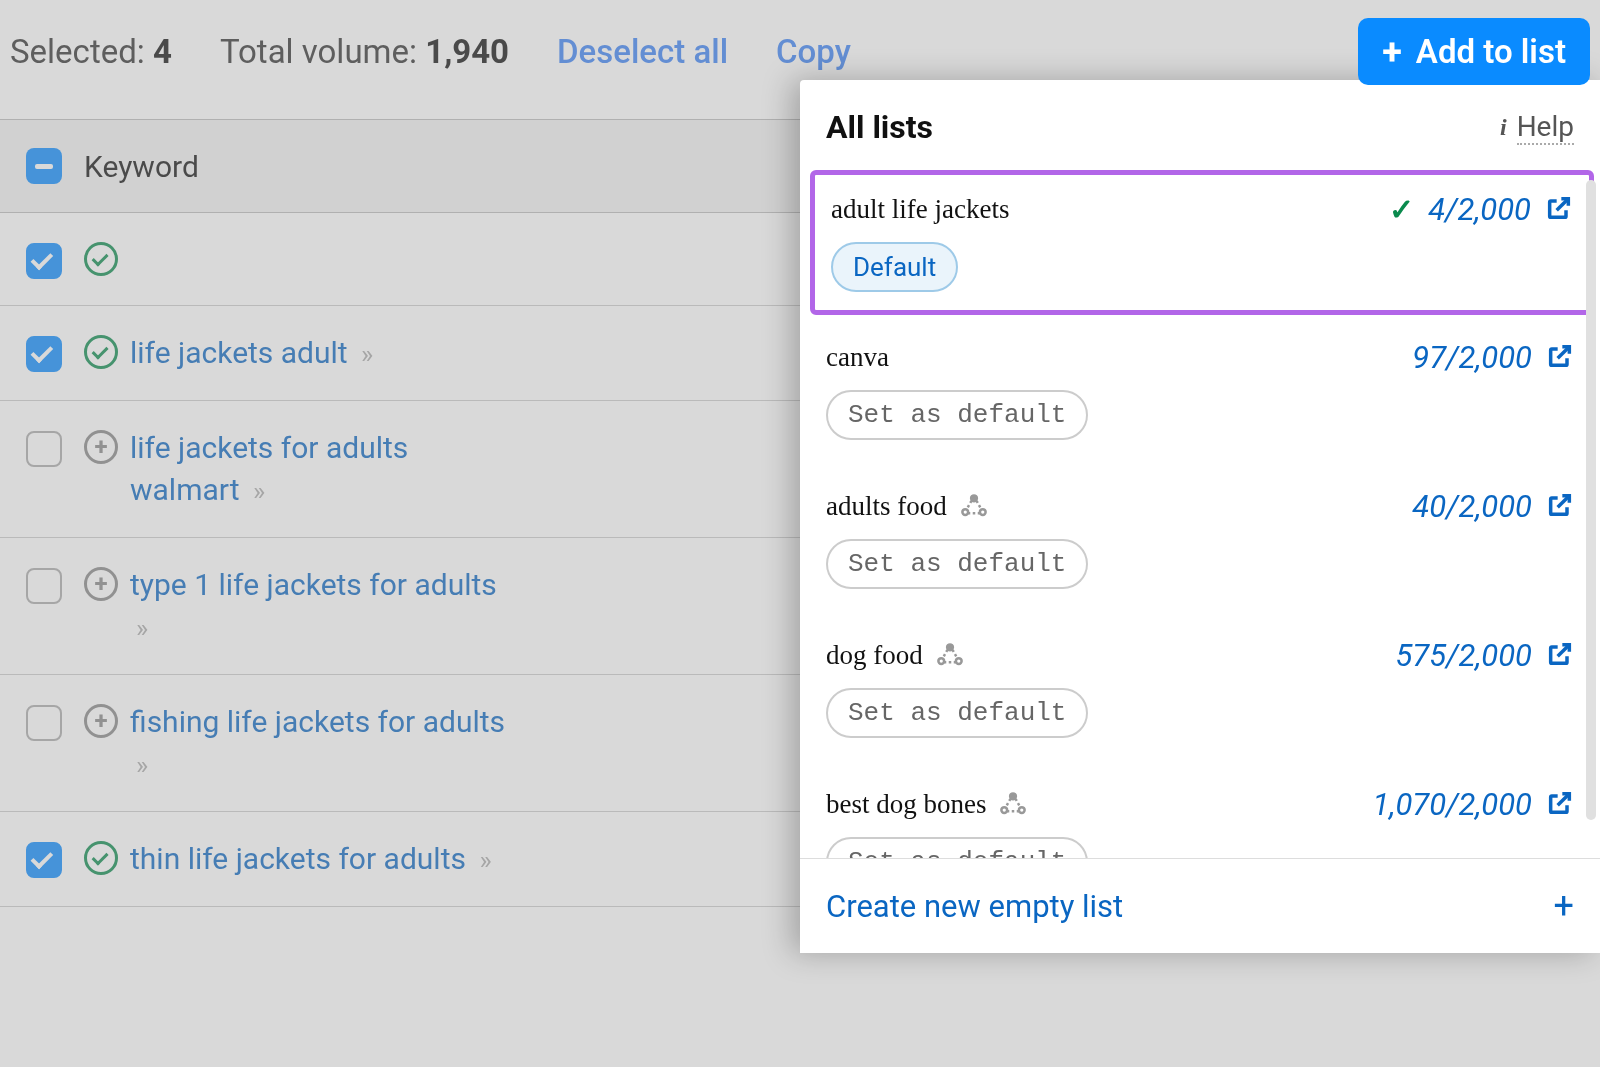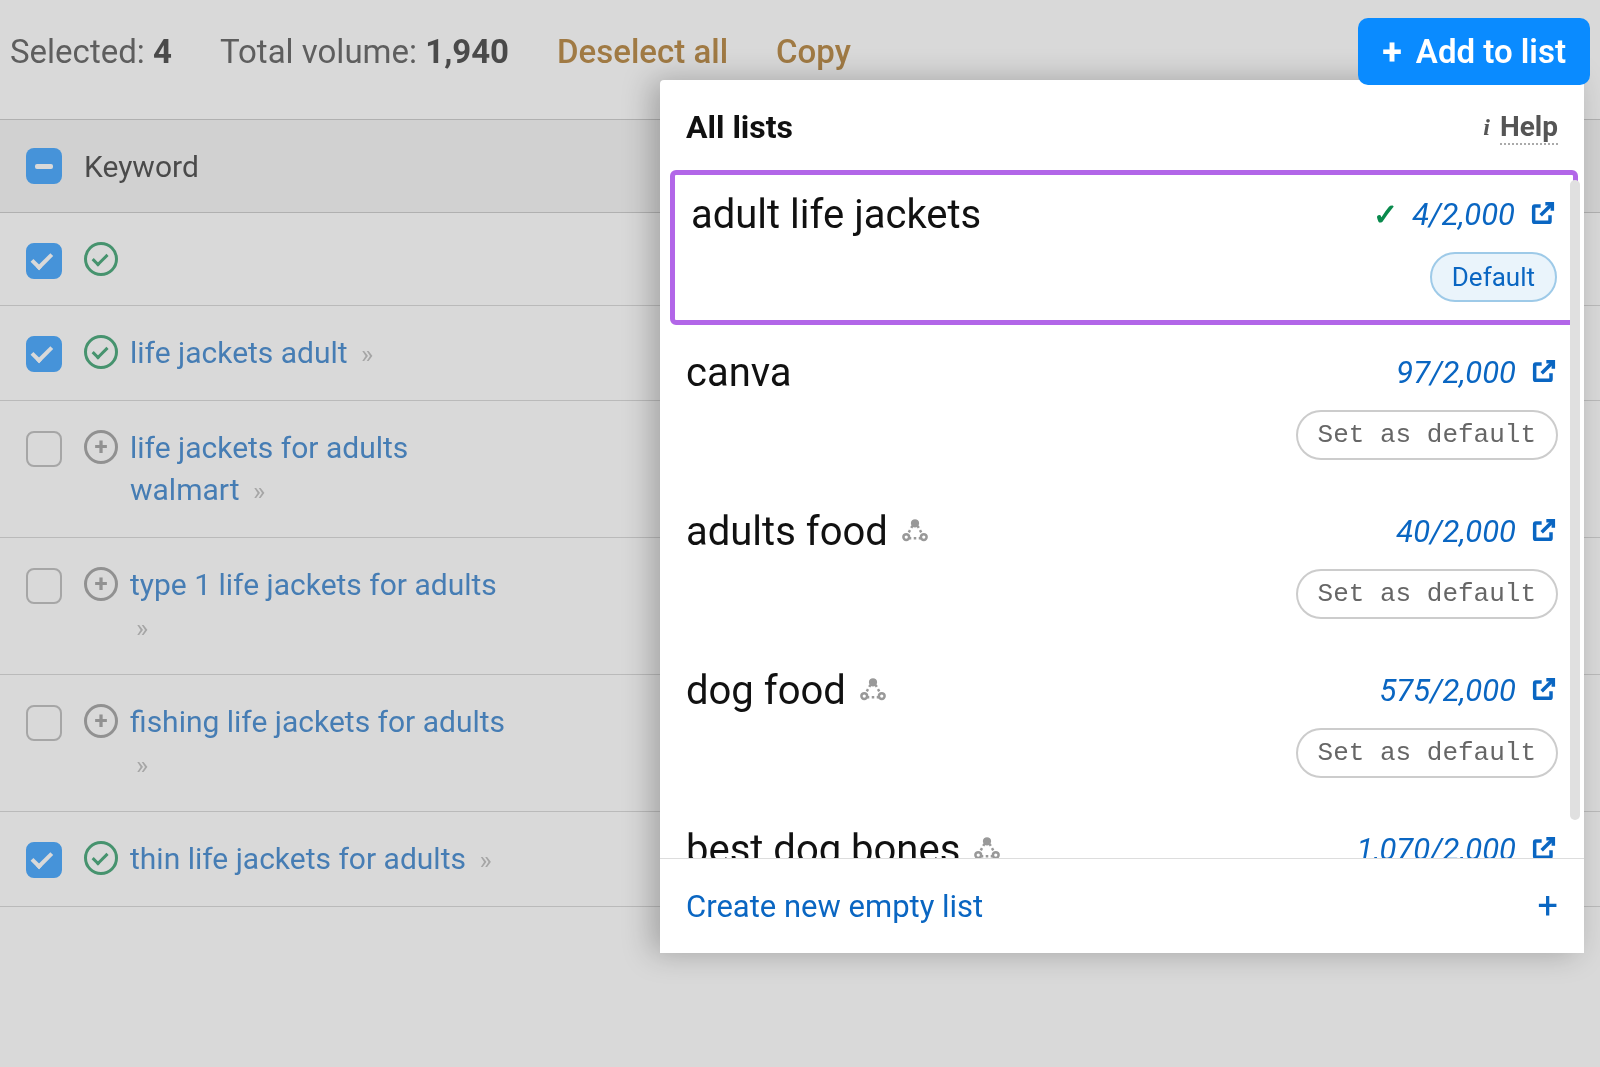--- a/index.html
+++ b/index.html
@@ -23,21 +23,21 @@
     display: flex;
     align-items: center;
     padding: 18px 10px 34px 10px;
     font-size: 33px;
     gap: 48px;
     color: #111;
   }
   .topbar .selected-label, .topbar .total-label { color: #333; }
   .topbar .selected-value, .topbar .total-value { font-weight: 700; }
   .topbar .link-btn {
-    color: #a16207;
+    color: #3b82f6;
     font-weight: 500;
     cursor: pointer;
   }
   .spacer { flex: 1; }
   .add-to-list-btn {
     position: relative;
     z-index: 20;
     background: #0a8bff;
     color: #fff;
     border-radius: 10px;
@@ -118,50 +118,49 @@
     display:flex; align-items:center; justify-content:center;
     font-weight:800; font-size:22px;
     font-family: "Courier New", monospace;
   }
   .intent-I { background:#d9e4f2; color:#2e4b8f; }
   .intent-T { background:#b7e4cc; color:#186a3b; }
   .intent-N { background:#e0d0f0; color:#6a2ea5; }
   
   .panel {
     position:absolute;
-    top:80px; right:16px;
-    width:924px;
+    top:80px; right:0px;
+    width:800px;
     background:#fff;
     z-index:15;
     box-shadow:-8px 0 30px rgba(0,0,0,0.25);
     border-top-left-radius:4px;
-    text-align:right;
   }
   .panel-header{
     display:flex; align-items:center; justify-content:space-between;
     padding:28px 26px 22px 26px;
   }
   .panel-header .title { font-size:32px; font-weight:700; color:#111;}
   .panel-header .help { display:flex; align-items:center; gap:10px; color:#555; font-size:28px; cursor:pointer;}
   .panel-header .help .i { font-family: Georgia, serif; font-style:italic; font-weight:700; font-size:24px;}
-  .panel-header .help .text { border-bottom:2px dotted #aaa;font-weight:bold; }
+  .panel-header .help .text { border-bottom:2px dotted #aaa; }
   .list-items { max-height:690px; overflow:auto; }
   .list-item {
     padding:22px 26px 26px 26px;
   }
   .list-item.highlight {
     border:5px solid #b266e8;
     border-radius:6px;
     margin:2px 6px 2px 10px;
     padding:16px 16px 18px 16px;
   }
   .li-top {
     display:flex; align-items:center; justify-content:space-between;
   }
-  .li-name { font-size:40px; color:#111; display:flex; align-items:center; gap:12px;}
+  .li-name { font-size:27px; color:#111; display:flex; align-items:center; gap:12px;font-family:Liberation Serif, serif;}
   .share-ic { display:inline-flex; }
   .share-ic svg { width:30px; height:30px; }
   .li-right { display:flex; align-items:center; gap:14px; }
   .li-check { color:#0a8a4d; font-size:30px; font-weight:900;}
   .li-count { color:#0a66c2; font-size:31px;font-style:italic; }
   .ext-ic svg { width:28px; height:28px; stroke:#0a66c2; }
   .pill {
     display:inline-block;
     margin-top:14px;
     padding:8px 20px;

